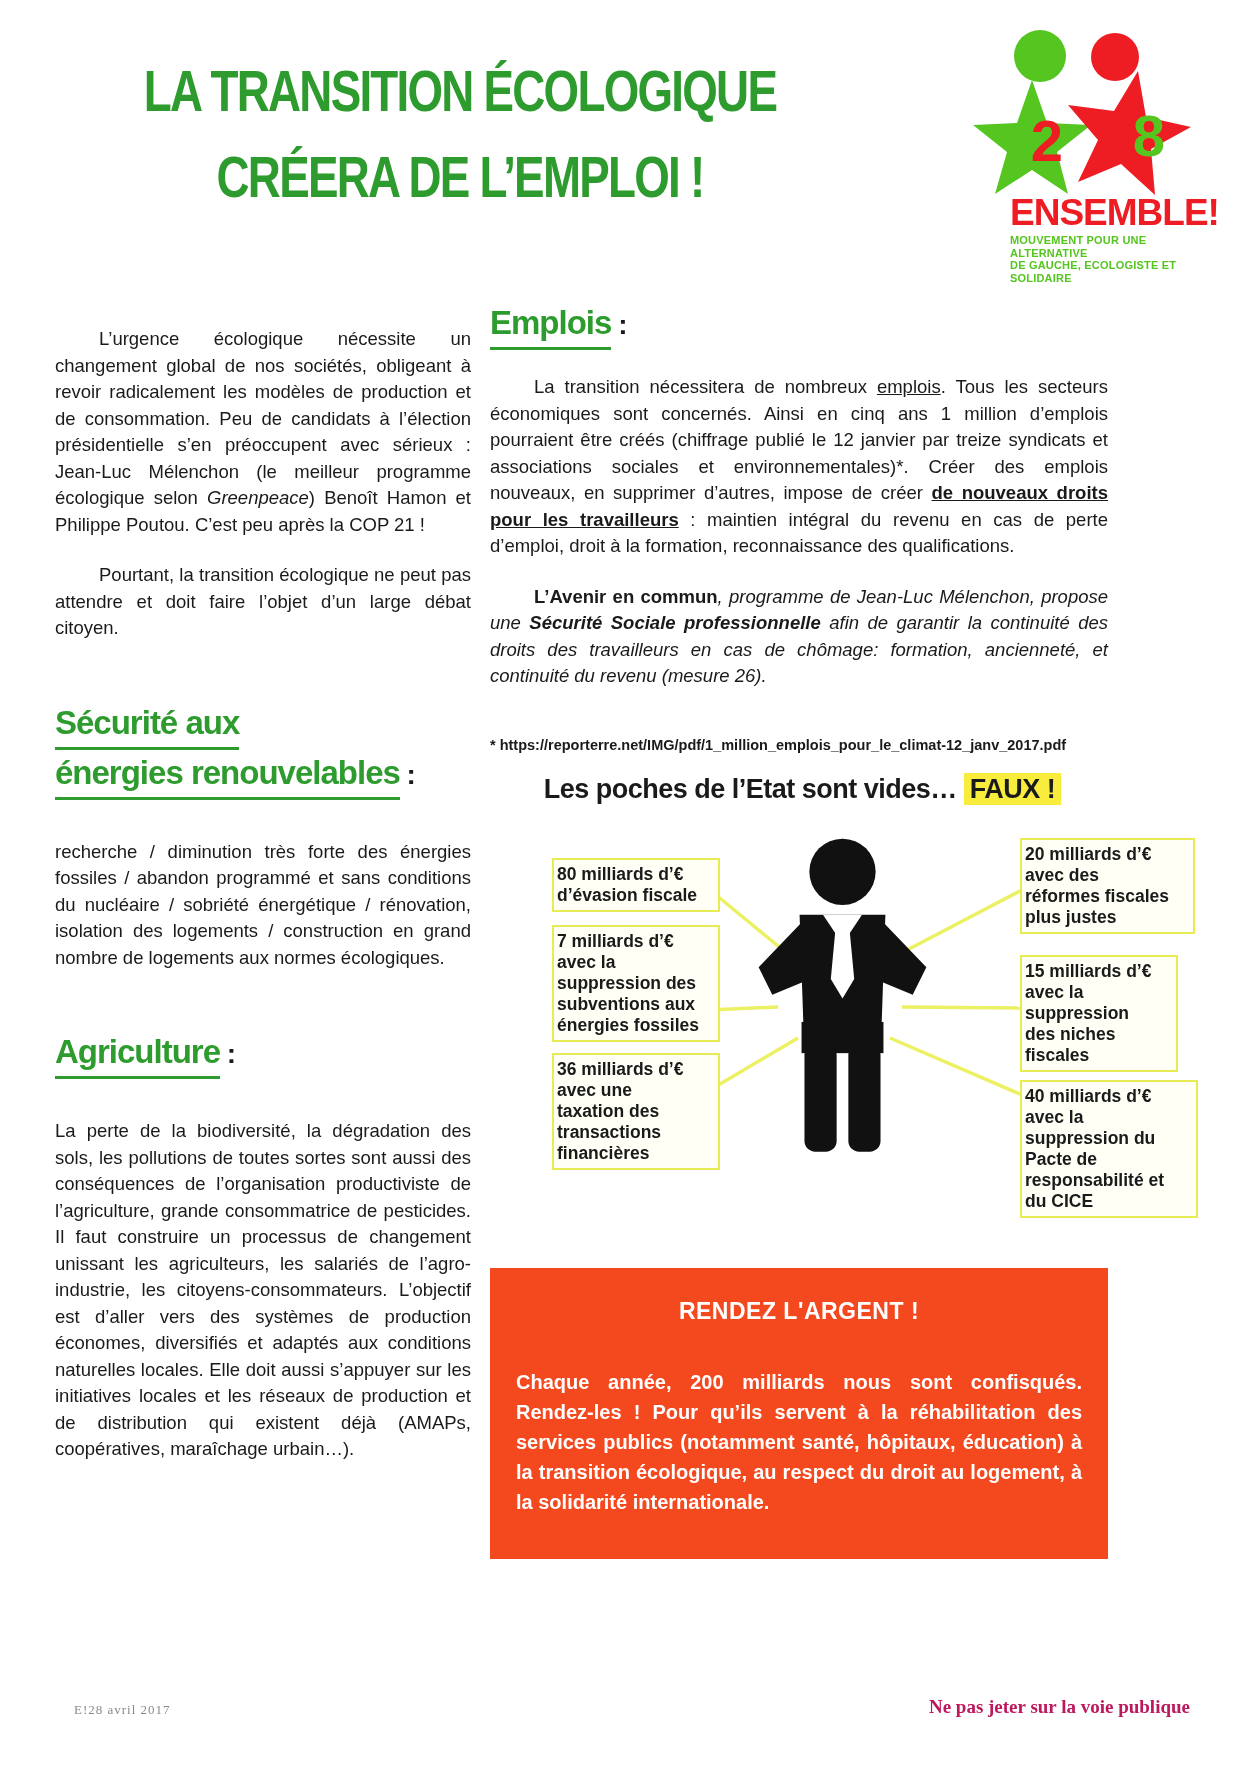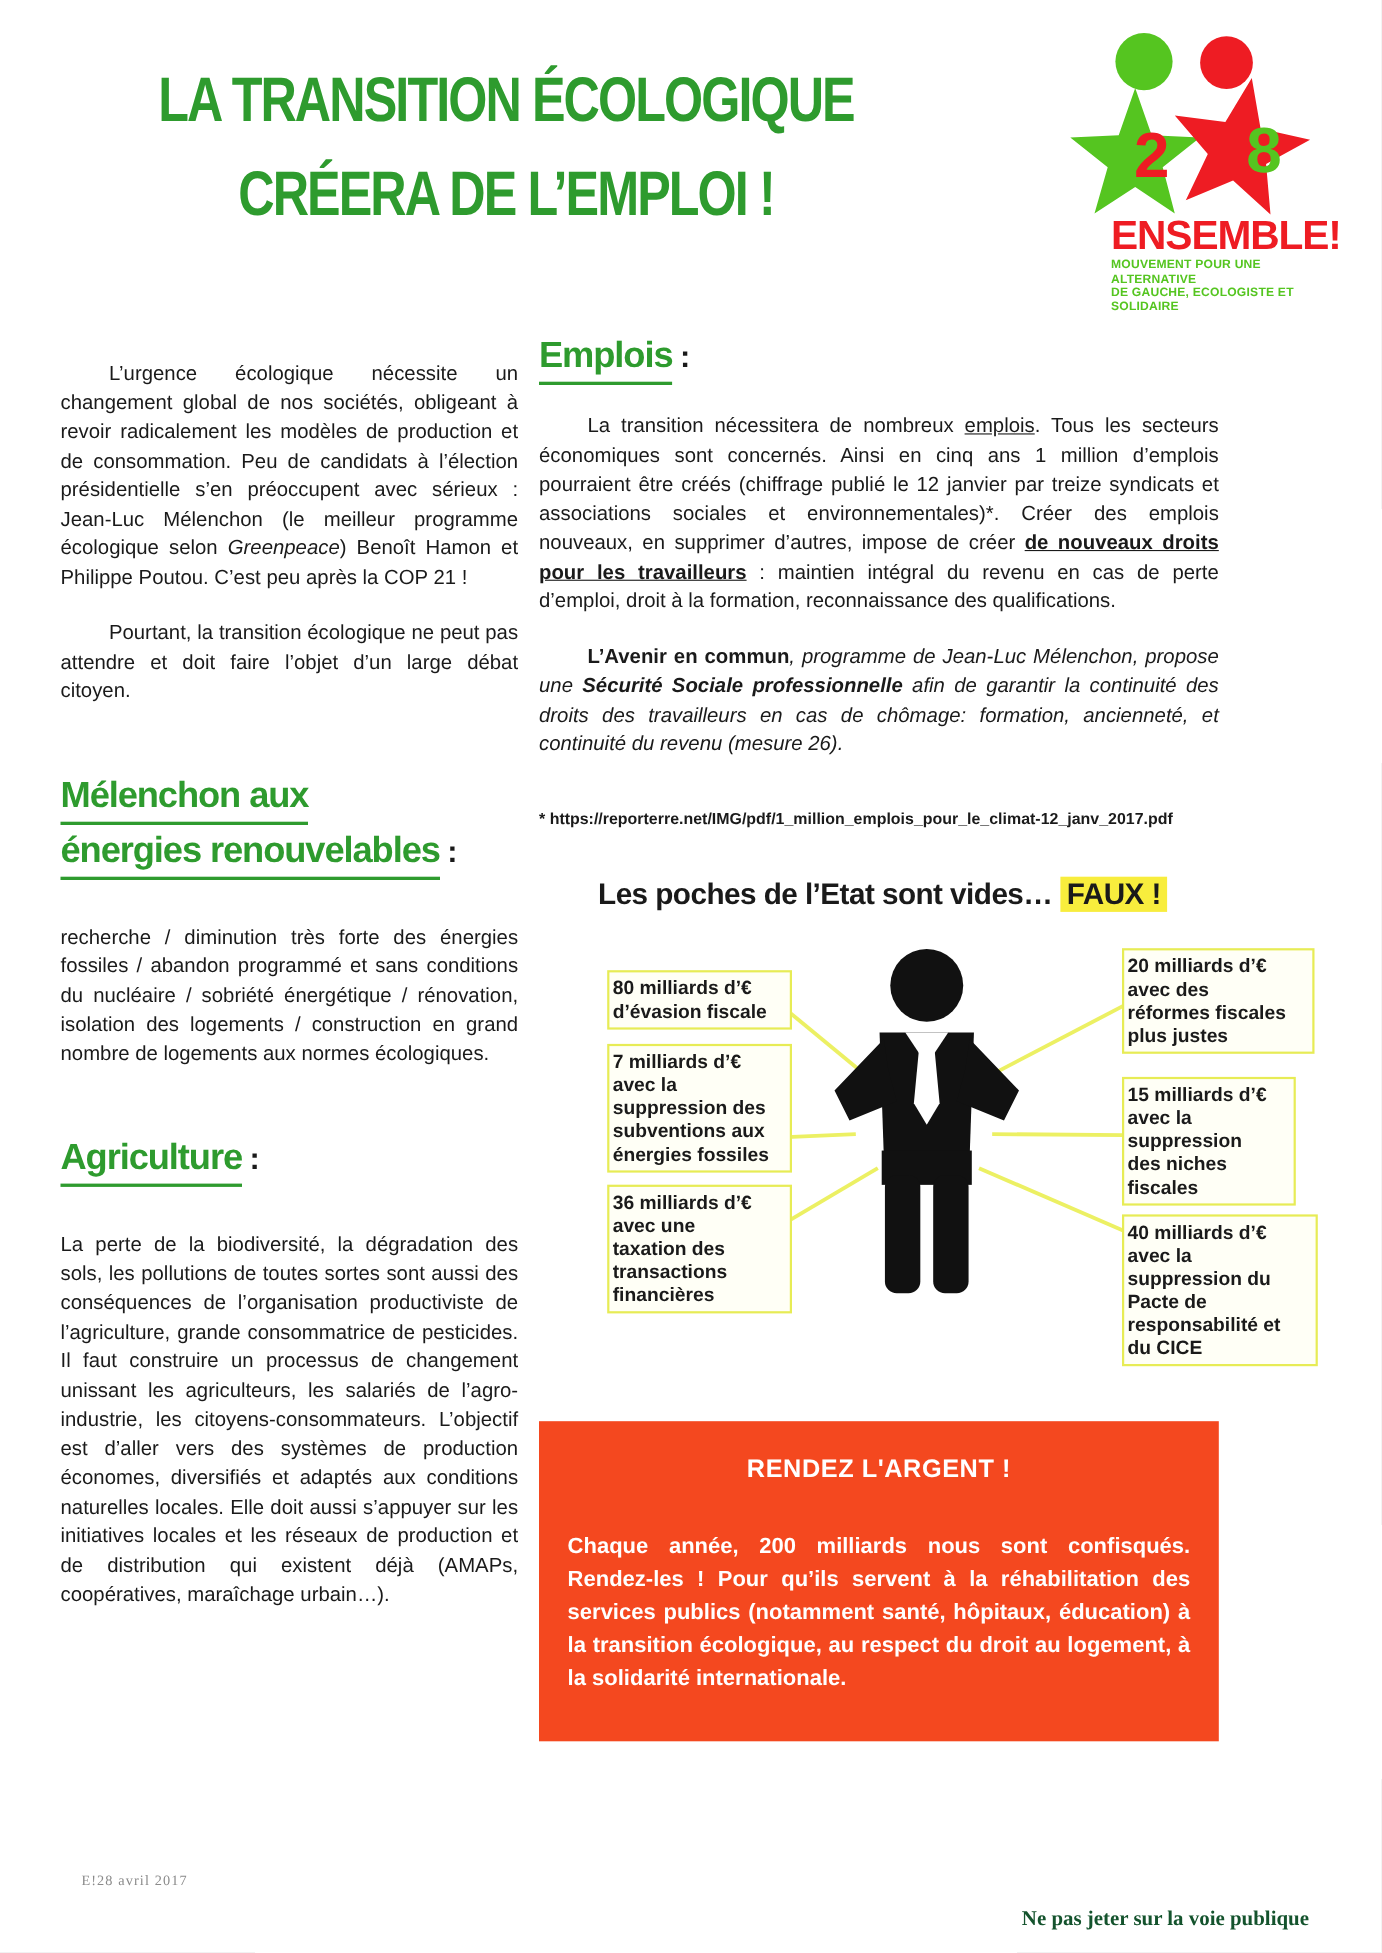--- a/index.html
+++ b/index.html
@@ -30,39 +30,39 @@
   .u-inline{text-decoration:underline;}
   .bu-inline{font-weight:700;text-decoration:underline;}
   .it{font-style:italic;}
   .para-italic{font-style:italic;}
   .para-italic .b-upright{font-style:normal;font-weight:700;}
   .para-italic .b-it{font-weight:700;}
 
   .footnote{margin-top:46px;font-size:14.5px;font-weight:700;text-align:left;line-height:18px;}
 
   
-  .infographic{position:relative;width:700px;height:468px;margin-top:40px;text-align:left;}
+  .infographic{position:relative;width:700px;height:468px;margin-top:16px;text-align:left;}
   .info-title{position:absolute;left:0;top:6px;width:625px;text-align:center;
       font-size:27px;font-weight:700;letter-spacing:-0.5px;}
   .hl{background:#F8ED3D;padding:1px 6px;}
   .info-box{position:absolute;border:2.5px solid #E7EC55;background:#FFFFF6;
       padding:4px 3px;font-weight:700;font-size:17.5px;line-height:21px;white-space:pre-line;z-index:2;}
   .lines-svg,.man-svg{position:absolute;z-index:1;}
   .man-svg{left:255px;top:58px;}
 
   
   .orange-box{margin-top:30px;background:#F4481F;color:#ffffff;padding:30px 26px 42px 26px;}
   .orange-title{text-align:center;font-size:23px;font-weight:700;letter-spacing:0.5px;margin-bottom:28px;}
   .orange-body{font-size:20px;font-weight:700;line-height:30px;text-align:justify;margin-top:43px;}
 
   
   .footer-left{position:absolute;left:74px;top:1702px;font-family:"Liberation Serif",serif;
       font-size:13px;color:#8a8a8a;letter-spacing:1px;}
   .footer-right{position:absolute;right:66px;top:1696px;font-family:"Liberation Serif",serif;
-      font-size:19px;font-weight:700;color:#14532d;margin-top:38px;}
+      font-size:19px;font-weight:700;color:#be185d;}
 </style>
 </head>
 <body>
 
 <div class="page">
 
   <div class="main-title">
     <div>LA TRANSITION ÉCOLOGIQUE</div>
     <div>CRÉERA DE L’EMPLOI !</div>
   </div>
@@ -84,21 +84,21 @@
       <div>MOUVEMENT POUR UNE ALTERNATIVE</div>
       <div>DE GAUCHE, ECOLOGISTE ET SOLIDAIRE</div>
     </div>
   </div>
 
   <div class="col-left">
     <p class="indent"><span>L’urgence écologique nécessite un changement global de nos sociétés, obligeant à revoir radicalement les modèles de production et de consommation. Peu de candidats à l’élection présidentielle s’en préoccupent avec sérieux : Jean-Luc Mélenchon (le meilleur programme écologique selon </span><span class="it">Greenpeace</span><span>) Benoît Hamon et Philippe Poutou. C’est peu après la COP 21 !</span></p>
     <p class="indent gap-sm">Pourtant, la transition écologique ne peut pas attendre et doit faire l’objet d’un large débat citoyen.</p>
 
     <div class="section-h gap-lg">
-      <div><span class="u">Mélenchon aux</span></div>
+      <div><span class="u">Sécurité aux</span></div>
       <div><span class="u">énergies renouvelables</span><span class="colon"> :</span></div>
     </div>
     <p class="gap-md">recherche / diminution très forte des énergies fossiles / abandon programmé et sans conditions du nucléaire / sobriété énergétique / rénovation, isolation des logements / construction en grand nombre de logements aux normes écologiques.</p>
 
     <div class="section-h gap-lg">
       <span class="u">Agriculture</span><span class="colon"> :</span>
     </div>
     <p class="gap-md">La perte de la biodiversité, la dégradation des sols, les pollutions de toutes sortes sont aussi des conséquences de l’organisation productiviste de l’agriculture, grande consommatrice de pesticides. Il faut construire un processus de changement unissant les agriculteurs, les salariés de l’agro-industrie, les citoyens-consommateurs.  L’objectif est d’aller vers des systèmes de production économes, diversifiés et adaptés aux conditions naturelles locales. Elle doit aussi s’appuyer sur les initiatives locales et les réseaux de production et de distribution qui existent déjà (AMAPs, coopératives, maraîchage urbain…).</p>
   </div>
 

